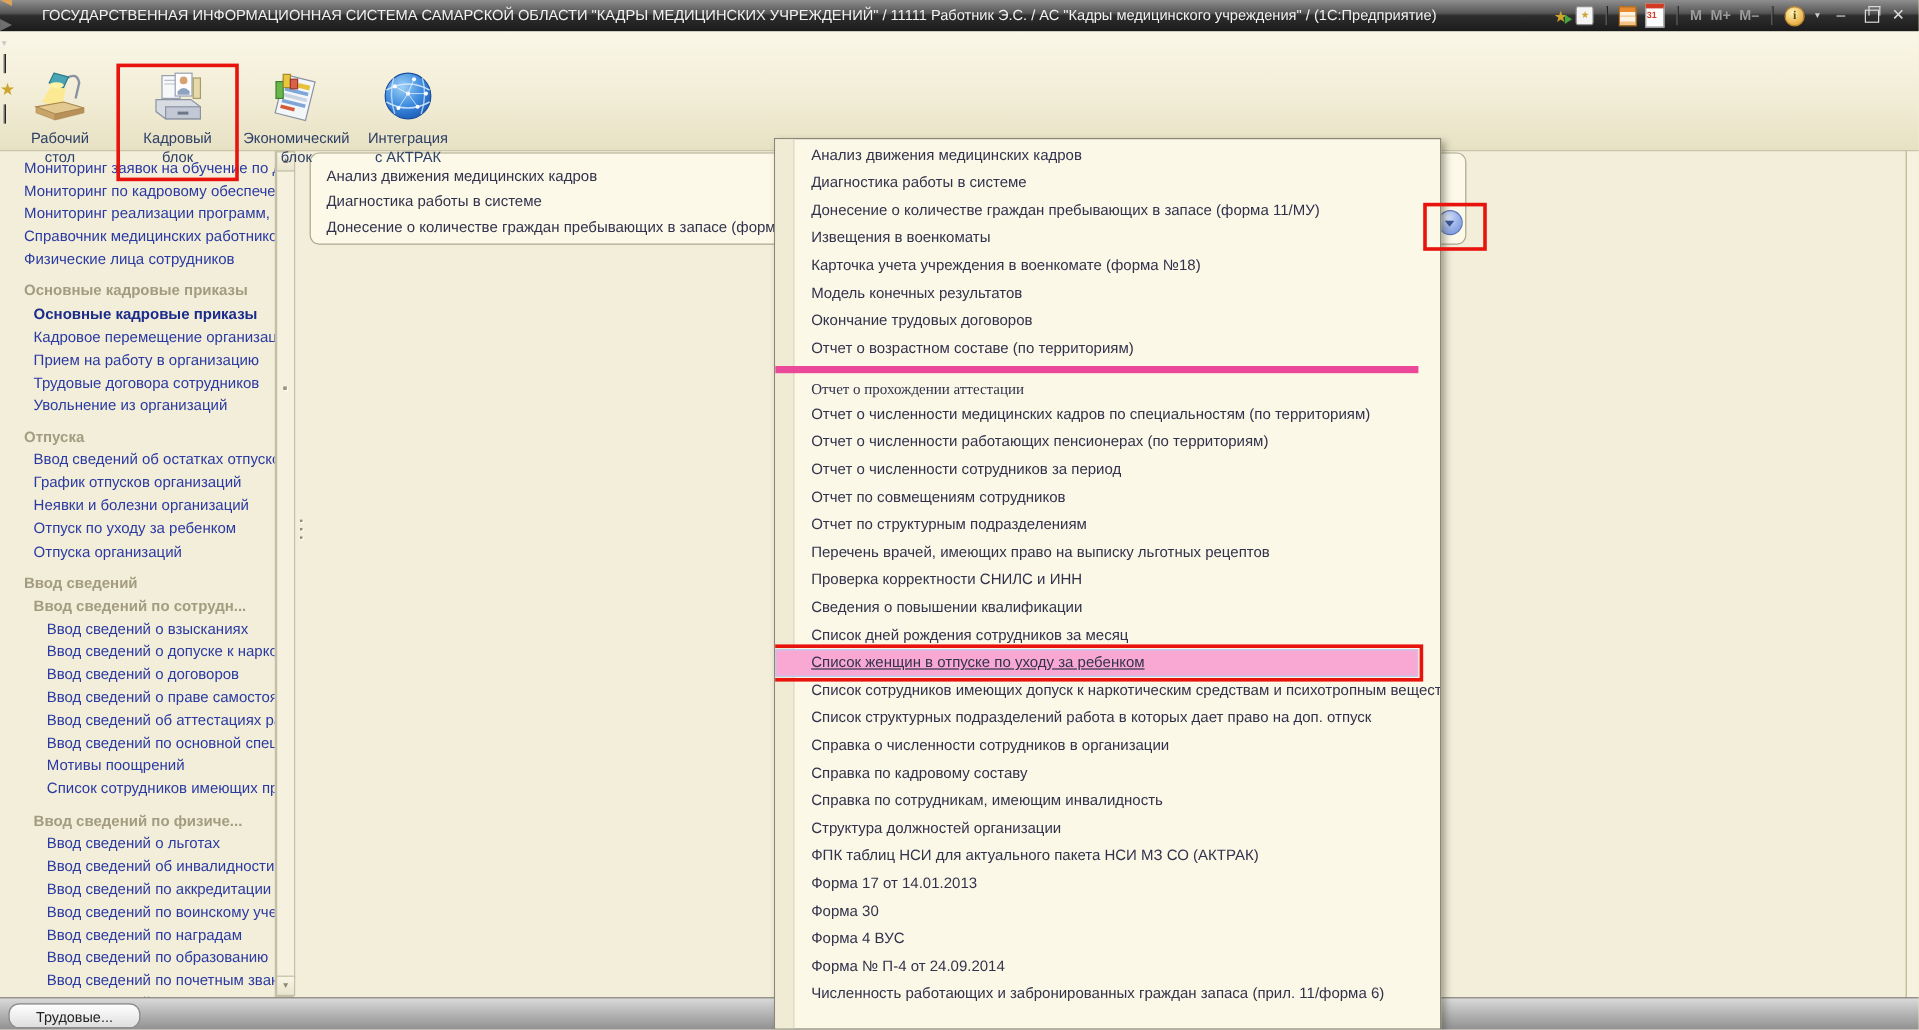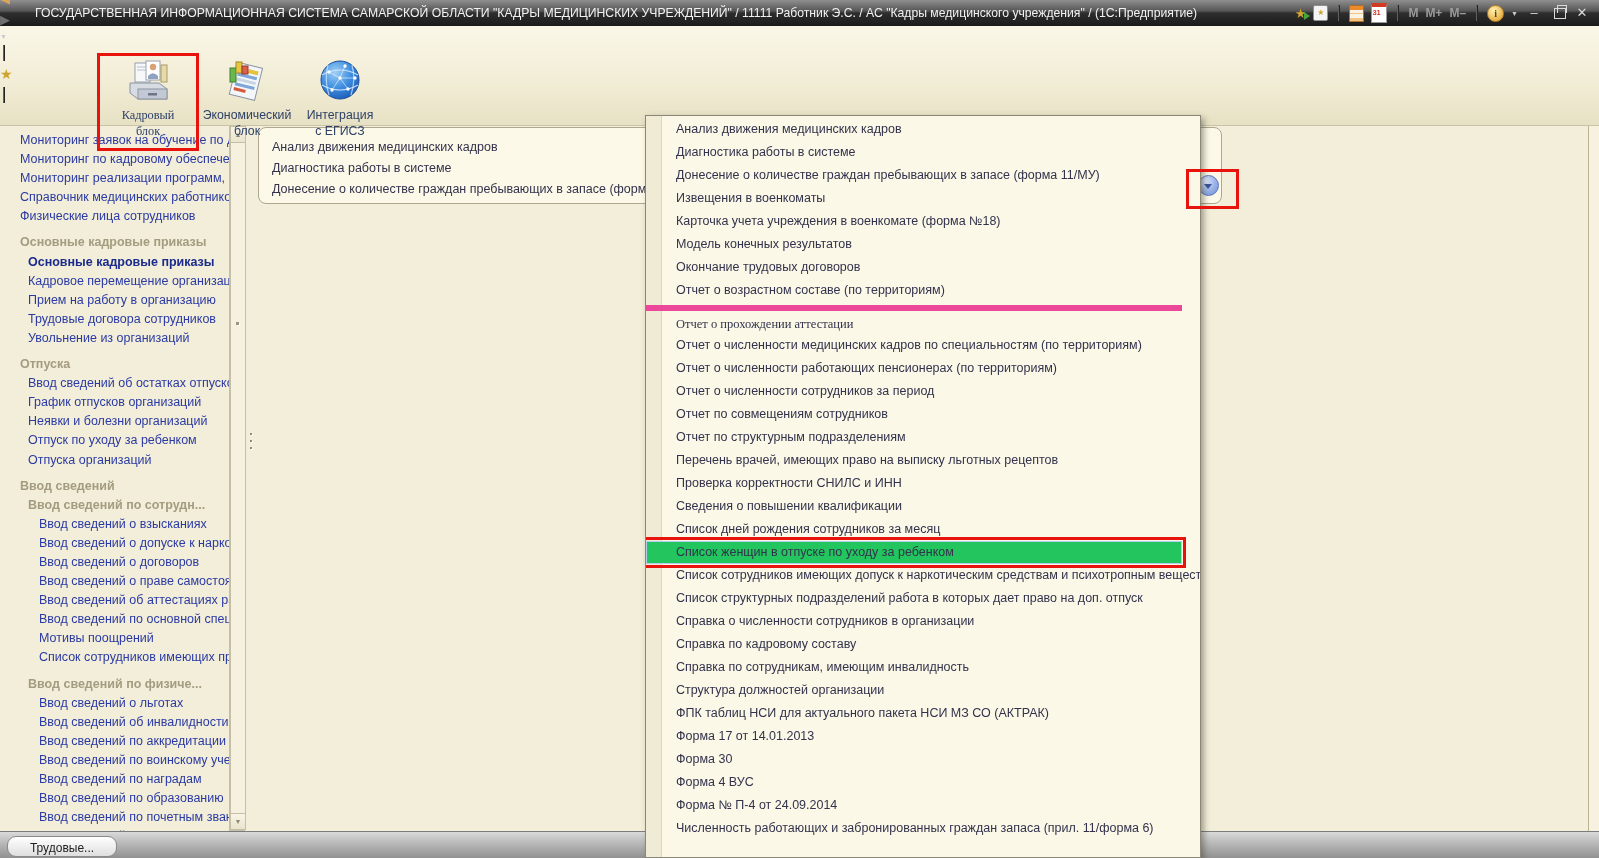--- a/index.html
+++ b/index.html
@@ -42,21 +42,21 @@
   .restore-ico::before{content:'';position:absolute;left:2px;top:-4px;width:8px;height:7px;border:1px solid #dadada;border-bottom:none;}
   
   .toolbar{
     position:absolute;left:0;top:26px;right:0;height:99px;
     background:linear-gradient(#faf7e8,#f2edd6 55%,#e7e1c4);
     border-bottom:1px solid #c9c3a7;z-index:6;
   }
   .tool-item{position:absolute;top:30px;height:92px;display:flex;flex-direction:column;align-items:center;
     font-size:12.3px;line-height:15.5px;color:#2e4166;text-align:center;cursor:pointer;}
   .tool-item .ico{height:52px;display:flex;align-items:flex-start;justify-content:center;}
-  .tool-item.highlighted{outline:3px solid #e8130c;font-family:Liberation Serif, serif;}
+  .tool-item.highlighted{outline:3px solid #e8130c;}
   
   .sidebar{position:absolute;left:0;top:125px;width:229px;height:706px;overflow:hidden;padding-top:6px;box-sizing:border-box;}
   .sb-item{height:19.1px;line-height:19.1px;font-size:12.5px;white-space:nowrap;cursor:pointer;}
   .type-link{color:#2b3aa3;}
   .type-header,.type-subheader{color:#a49c80;font-weight:700;cursor:default;}
   .sb-item.selected{color:#1b2b8c;font-weight:700;}
   .indent-0{padding-left:20px;}
   .indent-1{padding-left:28px;}
   .indent-2{padding-left:39px;}
   .gap_before{margin-top:7px;}
@@ -80,21 +80,21 @@
   .more-btn::after{content:'';position:absolute;left:5px;top:8px;width:0;height:0;
     border-left:4.5px solid transparent;border-right:4.5px solid transparent;border-top:5px solid #3a5496;}
   .red-frame-btn{position:absolute;left:1186px;top:169px;width:47px;height:34px;border:3px solid #e8130c;z-index:40;}
   
   .popup{position:absolute;left:645px;top:115px;width:556px;height:743px;background:#fbf8e7;
     border:1px solid #8b8776;box-shadow:3px 3px 6px rgba(60,58,45,.45);z-index:20;box-sizing:border-box;overflow:hidden;}
   .popup::before{content:'';position:absolute;left:0;top:0;bottom:0;width:15px;background:#efebd5;border-right:1px solid #dbd7c1;}
   .popup-list{position:relative;padding-top:2px;}
   .menu-item{height:23px;line-height:23px;padding-left:30px;margin-right:18px;font-size:12.5px;color:#32324c;white-space:nowrap;cursor:pointer;}
   .menu-item.separator_before{border-top:6px solid #ec4899;margin-top:3px;padding-top:2px;height:21px;font-family:Liberation Serif, serif;}
-  .menu-item.highlighted{background:#22c55e;box-shadow:inset 0 0 0 1px #b6cdee;outline:3px solid #e8130c;outline-offset:1px;position:relative;z-index:2;}
+  .menu-item.highlighted{background:#f9a8d4;box-shadow:inset 0 0 0 1px #b6cdee;outline:3px solid #e8130c;outline-offset:1px;position:relative;z-index:2;text-decoration:underline;}
   
   .right-strip{position:absolute;left:1588px;top:115px;width:11px;height:716px;background:#f6f2df;border-left:1px solid #bab490;}
   .statusbar{position:absolute;left:0;top:831px;right:0;height:27px;
     background:linear-gradient(#dadada,#b6b6b6 45%,#8e8e8e);border-top:1px solid #7c7c7c;z-index:8;}
   .history-btn{position:absolute;left:7px;top:4px;width:110px;height:21px;border-radius:9px;
     background:linear-gradient(#ffffff,#dedede);border:1px solid #8a8a8a;font-size:12px;color:#222;
     text-align:center;line-height:20px;cursor:pointer;box-sizing:border-box;font-family:"Liberation Sans",sans-serif;}
 </style>
 </head>
 <body>
@@ -126,20 +126,35 @@
     <span class="info-icon">i</span>
     <span class="tiny-chev">▼</span>
     <span class="win-btn">–</span>
     <span class="restore-ico"></span>
     <span class="win-btn">✕</span>
   </div>
 </div>
 
 <div class="toolbar">
 
+  <div class="tool-item" style="left:8px;width:84px;">
+    <span class="ico">
+      <svg width="50" height="50" viewBox="0 0 50 50">
+        <polygon points="18,15 30,18 26,34 10,29" fill="#ffe876" opacity="0.7"></polygon>
+        <polygon points="5,33 28,29 45,34 21,39" fill="#e3c98f" stroke="#a8854e" stroke-width="1"></polygon>
+        <polygon points="5,33 21,39 21,44 5,38" fill="#c9a468" stroke="#a8854e" stroke-width="0.5"></polygon>
+        <polygon points="21,39 45,34 45,38 21,44" fill="#b8905a" stroke="#a8854e" stroke-width="0.5"></polygon>
+        <path d="M31 9 Q39 4 41 13 L38 26" stroke="#8a93a3" stroke-width="2" fill="none"></path>
+        <path d="M20 5 L32 8 L28 17 L16 13 Z" fill="#4aa6b5" stroke="#2e7a88" stroke-width="1"></path>
+        <ellipse cx="22" cy="15" rx="6" ry="2.5" fill="#fff3a6"></ellipse>
+      </svg>
+    </span>
+    <span>Рабочий</span>
+    <span>стол</span>
+  </div>
 
   <div class="tool-item highlighted" style="left:100px;width:96px;">
     <span class="ico">
       <svg width="50" height="50" viewBox="0 0 50 50">
         <rect x="12" y="7" width="15" height="19" fill="#f6f8fa" stroke="#98a0ae"></rect>
         <line x1="14" y1="11" x2="25" y2="11" stroke="#b9c0cc"></line>
         <line x1="14" y1="14" x2="25" y2="14" stroke="#b9c0cc"></line>
         <rect x="23" y="5" width="14" height="19" fill="#ffffff" stroke="#98a0ae"></rect>
         <circle cx="30" cy="11" r="3.2" fill="#d9a273"></circle>
         <path d="M25 20 Q30 14.5 35 20 L35 23 L25 23 Z" fill="#8fa3c0"></path>
@@ -196,21 +211,21 @@
         <circle cx="17" cy="34" r="1.7" fill="#fff"></circle>
           <circle cx="25" cy="22" r="1.7" fill="#fff"></circle>
         <line x1="14" y1="16" x2="25" y2="22" stroke="#fff" stroke-width="0.7" opacity="0.8"></line>
         <line x1="30" y1="10" x2="25" y2="22" stroke="#fff" stroke-width="0.7" opacity="0.8"></line>
         <line x1="40" y1="22" x2="25" y2="22" stroke="#fff" stroke-width="0.7" opacity="0.8"></line>
         <line x1="33" y1="33" x2="25" y2="22" stroke="#fff" stroke-width="0.7" opacity="0.8"></line>
         <line x1="17" y1="34" x2="25" y2="22" stroke="#fff" stroke-width="0.7" opacity="0.8"></line>
       </svg>
     </span>
     <span>Интеграция</span>
-    <span>с ЕГИСЗ</span>
+    <span>с АКТРАК</span>
   </div>
 </div>
 
 <div class="sidebar">
 
 <div class="sb-item type-link indent-0">Мониторинг заявок на обучение по д...</div>
     <div class="sb-item type-link indent-0">Мониторинг по кадровому обеспечен...</div>
     <div class="sb-item type-link indent-0">Мониторинг реализации программ, н...</div>
     <div class="sb-item type-link indent-0">Справочник медицинских работников...</div>
     <div class="sb-item type-link indent-0">Физические лица сотрудников</div>

